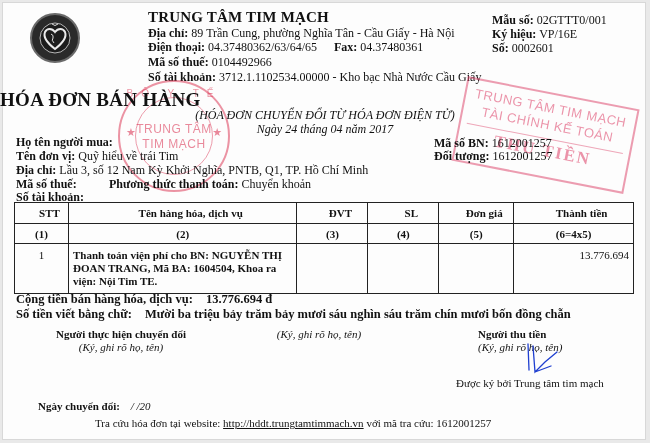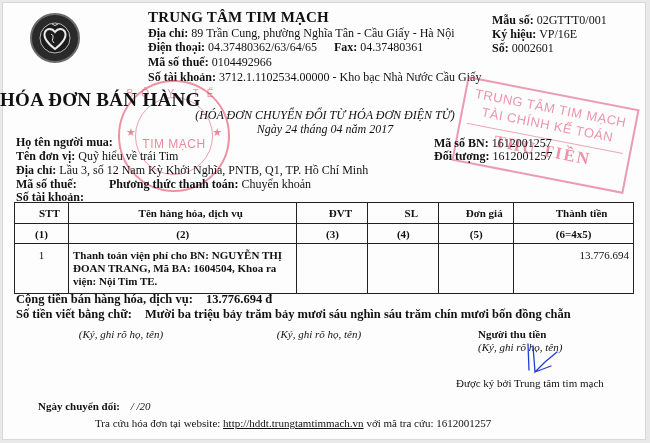--- a/index.html
+++ b/index.html
@@ -131,20 +131,21 @@
 <div class="abs fs12" style="left:492px; top:41px;">
   <span class="b">Số:</span>
   <span>0002601</span>
 </div>
 
 <div class="stamp-round">
   <div class="top-arc">BỘ  Y  TẾ</div>
   <div class="inner"></div>
   <span class="star" style="left:6px;">★</span>
   <span class="star" style="right:6px;">★</span>
+  <div class="t1">TRUNG TÂM</div>
   <div class="t2">TIM MẠCH</div>
 </div>
 
 <div class="abs title">HÓA ĐƠN BÁN HÀNG</div>
 <div class="abs subtitle">(HÓA ĐƠN CHUYỂN ĐỔI TỪ HÓA ĐƠN ĐIỆN TỬ)</div>
 <div class="abs date">Ngày 24 tháng 04 năm 2017</div>
 
 <div class="stamp-rect">
   <div class="l1">TRUNG TÂM TIM MẠCH</div>
   <div class="l2">TÀI CHÍNH KẾ TOÁN</div>
@@ -223,20 +224,21 @@
 <div class="abs b" style="left:16px; top:292px; font-size:12.5px;">
   <span>Cộng tiền bán hàng hóa, dịch vụ:</span>
   <span style="margin-left:10px;">13.776.694 đ</span>
 </div>
 <div class="abs b" style="left:16px; top:307px; font-size:12.5px;">
   <span>Số tiền viết bằng chữ:</span>
   <span style="margin-left:10px;">Mười ba triệu bảy trăm bảy mươi sáu nghìn sáu trăm chín mươi bốn đồng chẵn</span>
 </div>
 
 <div class="abs fs11" style="left:36px; top:328px; width:170px; text-align:center;">
+  <div class="b">Người thực hiện chuyển đổi</div>
   <div class="i">(Ký, ghi rõ họ, tên)</div>
 </div>
 <div class="abs fs11" style="left:259px; top:328px; width:120px; text-align:center;">
   <div class="i">(Ký, ghi rõ họ, tên)</div>
 </div>
 <div class="abs fs11" style="left:478px; top:328px; width:120px; text-align:left;">
   <div class="b">Người thu tiền</div>
   <div class="i">(Ký, ghi rõ họ, tên)</div>
 </div>
 

